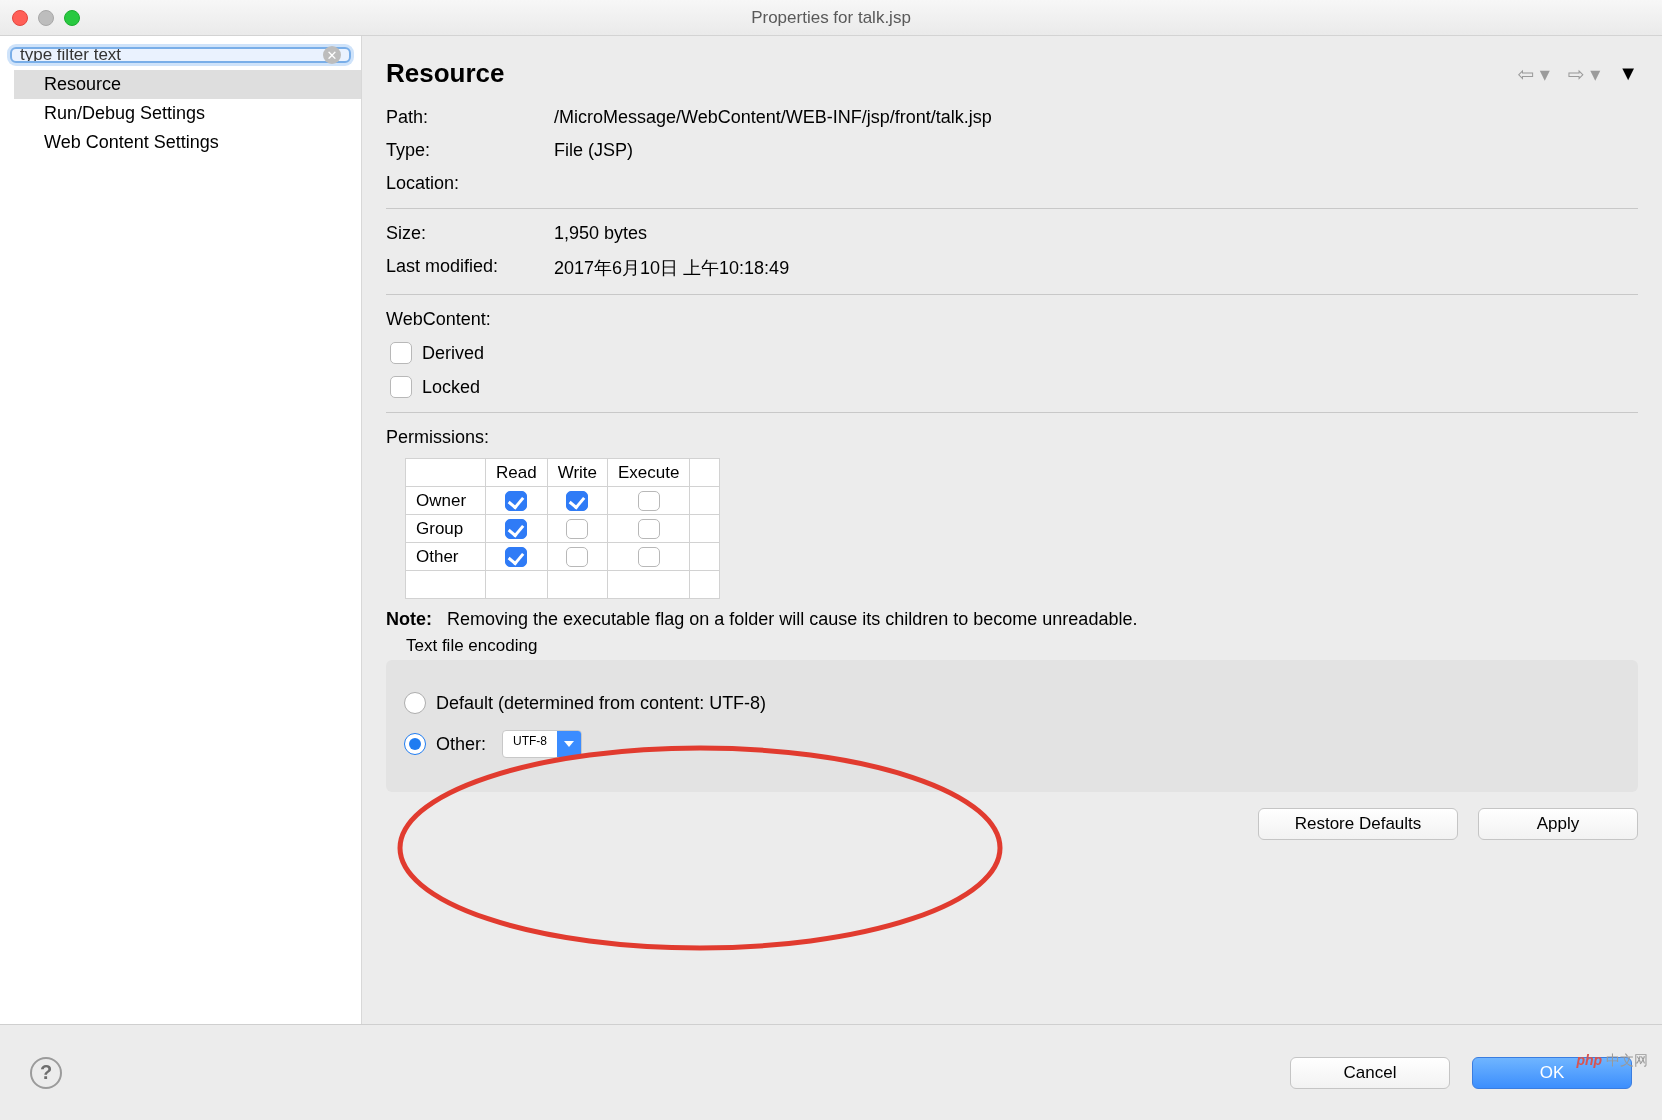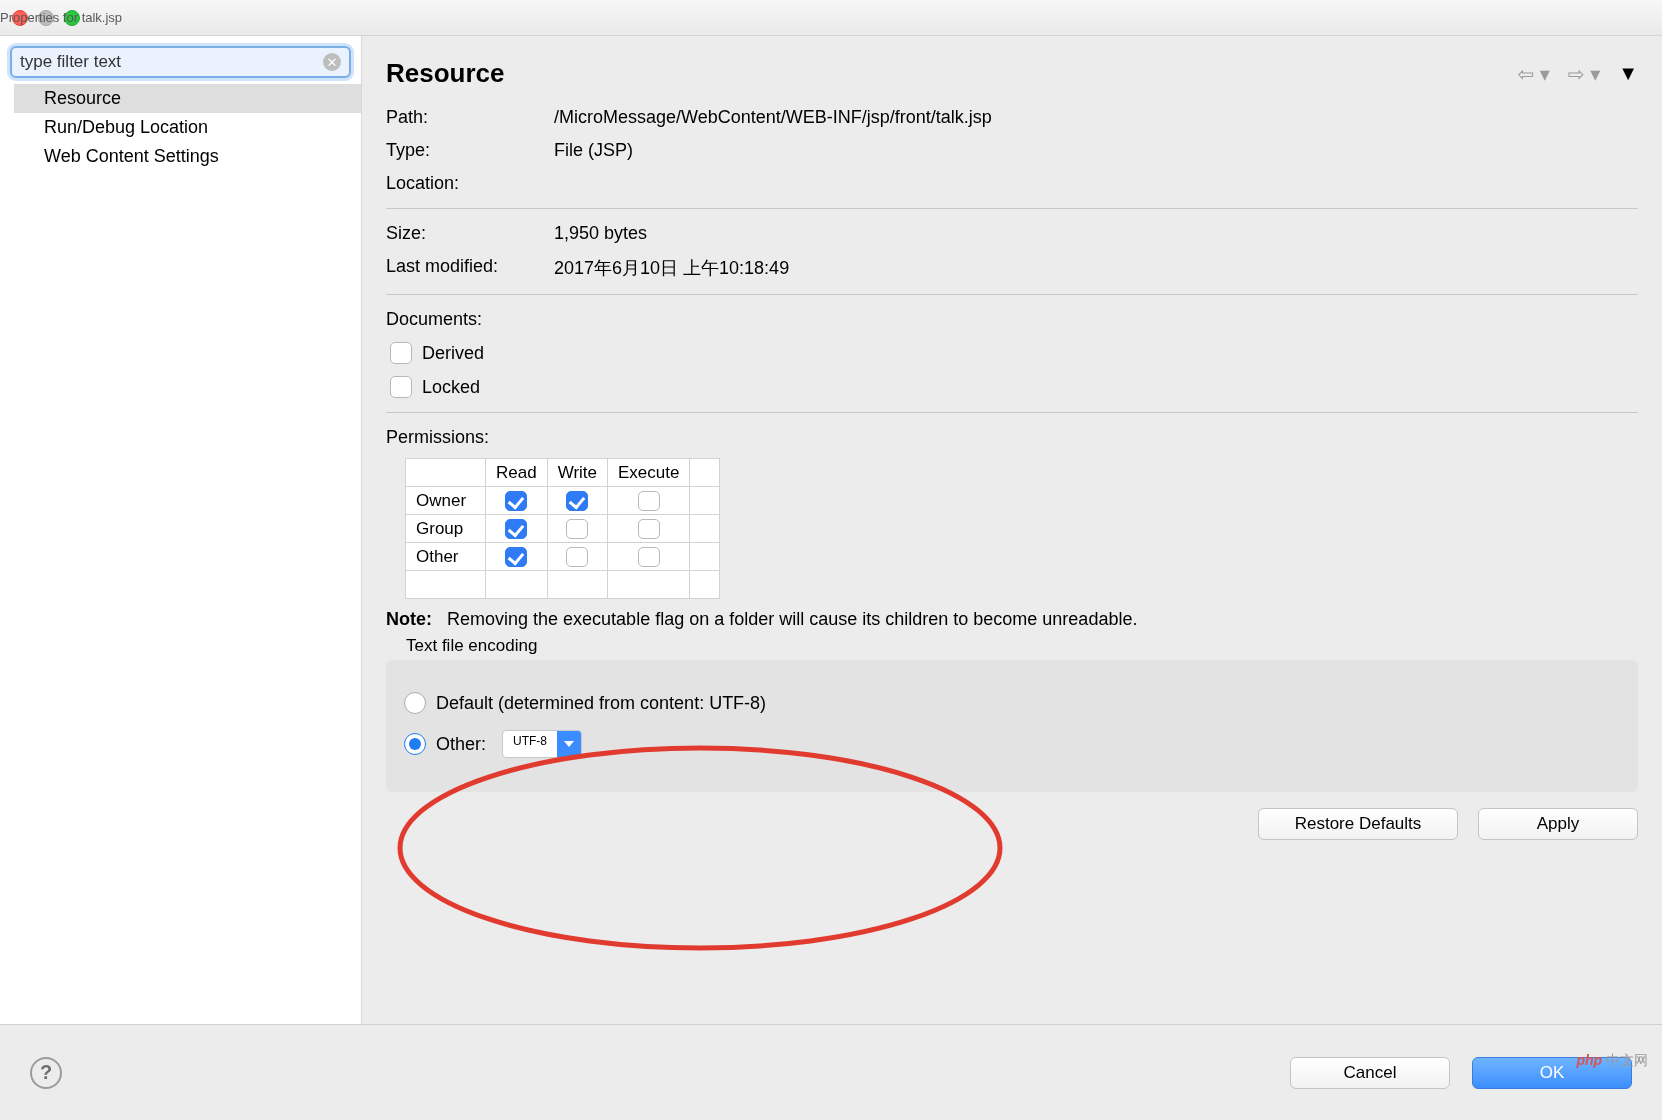--- a/index.html
+++ b/index.html
@@ -3,25 +3,25 @@
 <meta charset="utf-8">
 <style>
 * { box-sizing: border-box; margin: 0; padding: 0; }
 body { font-family: -apple-system, "Helvetica Neue", Arial, sans-serif; font-size: 16px; color: #000; background: #fff; width: 1662px; height: 1120px; overflow: hidden; position: relative; }
 .titlebar { height: 36px; background: linear-gradient(#f7f7f7,#eaeaea); border-bottom: 1px solid #d3d3d3; display: flex; align-items: center; position: relative; }
 .win-btns { display: flex; gap: 10px; margin-left: 12px; }
 .win-btn { width: 16px; height: 16px; border-radius: 50%; }
 .win-close { background: #ff5f57; border: 1px solid #e2463f; }
 .win-min { background: #bdbdbd; border: 1px solid #a8a8a8; }
 .win-max { background: #28c940; border: 1px solid #1bad2f; }
-.titlebar-title { position: absolute; left: 0; right: 0; text-align: left; font-size: 13px; color: #595959; font-weight: 400; }
+.titlebar-title { position: absolute; left: 0; right: 0; text-align: center; font-size: 17px; color: #595959; font-weight: 400; }
 .body-area { display: flex; height: 988px; }
 .sidebar { width: 362px; border-right: 1px solid #d8d8d8; padding-top: 10px; }
 .filter-wrap { margin: 0 10px 6px 10px; }
-.filter-input { width: 100%; height: 32px; border: 2px solid #79aee8; border-radius: 6px; padding: 0 44px 0 8px; font-size: 17px; outline: none; box-shadow: 0 0 0 3px #cfe3fa; }
+.filter-input { width: 100%; height: 16px; border: 2px solid #79aee8; border-radius: 6px; padding: 0 44px 0 8px; font-size: 17px; outline: none; box-shadow: 0 0 0 3px #cfe3fa; }
 .filter-holder { position: relative; }
 .filter-clear { position: absolute; right: 10px; top: 50%; transform: translateY(-50%); width: 18px; height: 18px; border-radius: 50%; background: #bdbdbd; display: flex; align-items: center; justify-content: center; color: #fff; font-size: 13px; cursor: pointer; }
 .tree { padding-left: 14px; }
 .tree-item { padding: 4px 8px 4px 30px; font-size: 18px; cursor: default; }
 .tree-item.selected { background: #dedede; }
 .main { flex: 1; background: #ececec; display: flex; flex-direction: column; }
 .main-header { padding: 22px 24px 10px 24px; display: flex; align-items: center; justify-content: space-between; }
 .main-title { font-size: 26px; font-weight: 700; }
 .nav-arrows { display: flex; gap: 18px; color: #9b9b9b; font-size: 20px; }
 .section { padding: 2px 24px; }
@@ -77,21 +77,21 @@
 <div class="body-area">
   <div class="sidebar">
     <div class="filter-wrap">
       <div class="filter-holder">
         <input class="filter-input" style="color: rgb(51, 51, 51); background: rgb(234, 242, 254);" placeholder="type filter text" value="type filter text">
         <div class="filter-clear">✕</div>
       </div>
     </div>
     <div class="tree">
       <div class="tree-item selected">Resource</div>
-      <div class="tree-item">Run/Debug Location</div>
+      <div class="tree-item">Run/Debug Settings</div>
       <div class="tree-item">Web Content Settings</div>
     </div>
   </div>
 
   <div class="main">
     <div class="main-header">
       <div class="main-title">Resource</div>
       <div class="nav-arrows">
         <span>⇦ ▾</span>
         <span>⇨ ▾</span>
@@ -114,21 +114,21 @@
       <div class="hr"></div>
       <div class="info-row">
         <div class="info-label">Size:</div>
         <div class="info-val">1,950  bytes</div>
       </div>
       <div class="info-row">
         <div class="info-label">Last modified:</div>
         <div class="info-val">2017年6月10日 上午10:18:49</div>
       </div>
       <div class="hr"></div>
-      <div class="attr-title">Documents:</div>
+      <div class="attr-title">WebContent:</div>
       <div class="chk-row">
         <span class="chk"></span>
         <span>Derived</span>
       </div>
       <div class="chk-row">
         <span class="chk"></span>
         <span>Locked</span>
       </div>
       <div class="hr"></div>
       <div class="attr-title">Permissions:</div>

